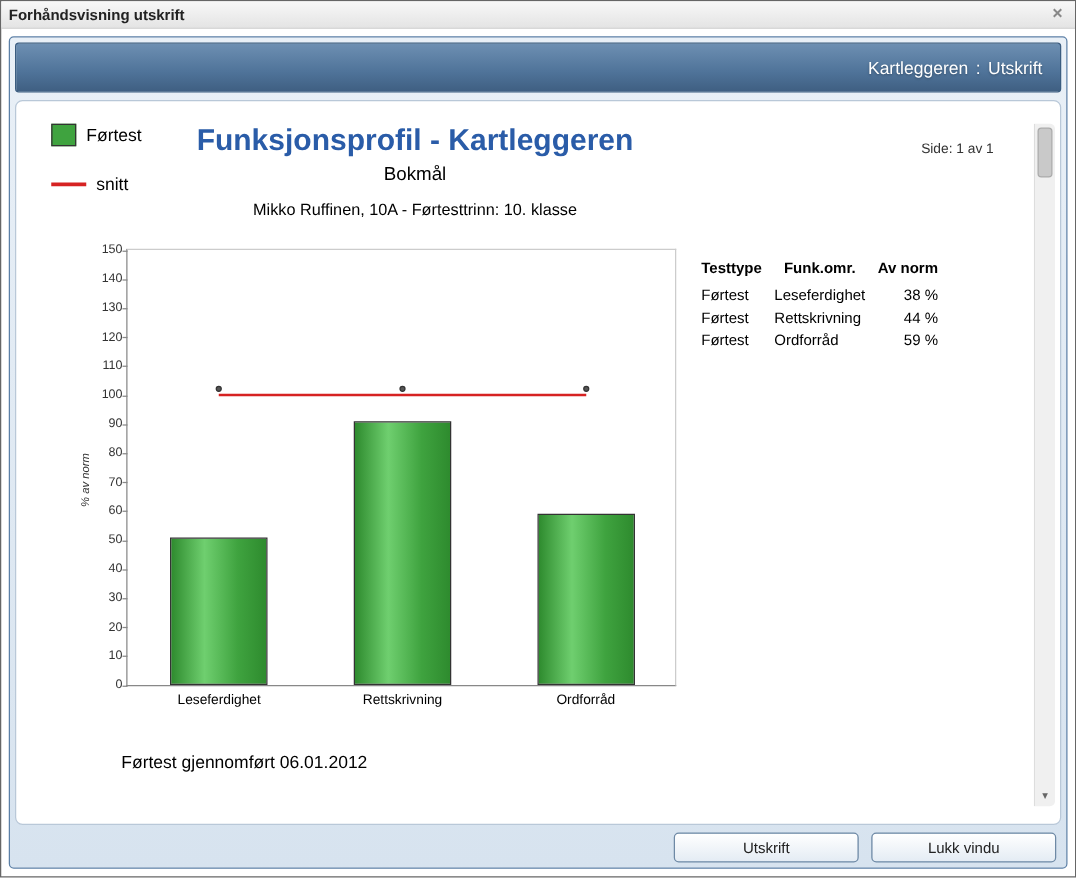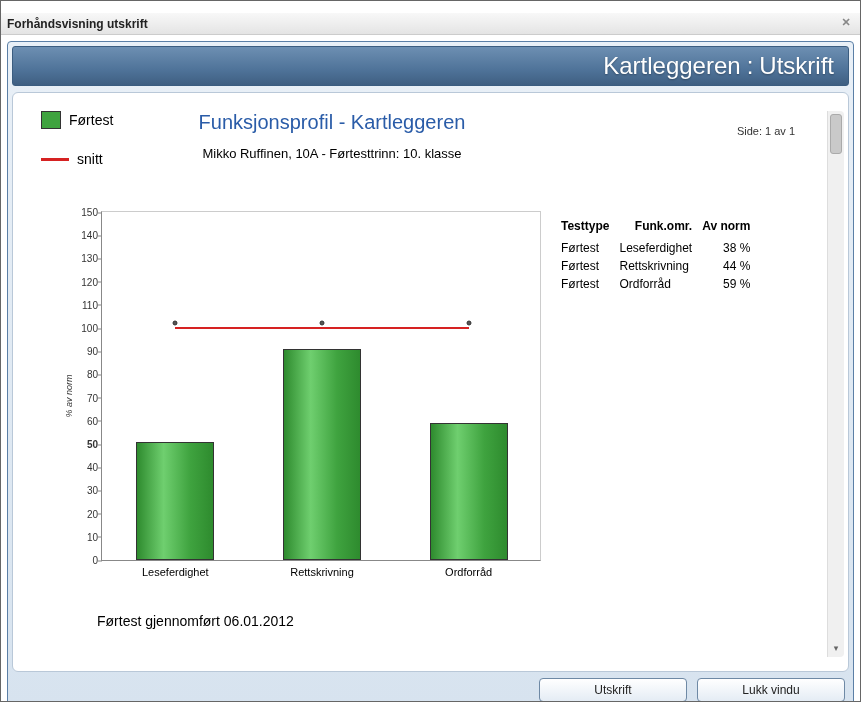--- a/index.html
+++ b/index.html
@@ -16,21 +16,20 @@
     height: 22px;
     background: linear-gradient(to bottom, #f8f8f8, #e4e4e4);
     border-bottom: 1px solid #ccc;
     display: flex;
     align-items: center;
     padding: 0 6px;
     font-size: 12px;
     font-weight: bold;
     color: #222;
     position: relative;
-    margin-top: 12px;
   }
   .titlebar .close {
     position: absolute;
     right: 6px;
     top: 3px;
     width: 16px; height: 16px;
     font-size: 11px;
     color: #888;
     text-align: center;
     cursor: pointer;
@@ -48,21 +47,21 @@
   .banner {
     height: 40px;
     background: linear-gradient(to bottom, #6d8fb2 0%, #4f7399 60%, #3f5f82 100%);
     border: 1px solid #3b5d80;
     border-radius: 3px;
     color: #fff;
     display: flex;
     align-items: center;
     justify-content: flex-end;
     padding: 0 14px;
-    font-size: 24px;
+    font-size: 14px;
     font-weight: 300;
     text-shadow: 0 1px 2px rgba(0,0,0,.3);
   }
   .banner .sep { margin: 0 6px; }
   .content-wrap {
     flex: 1;
     margin-top: 6px;
     background: #fff;
     border: 1px solid #b9c8d8;
     border-radius: 6px;
@@ -131,22 +130,22 @@
     background: #d62222;
     margin-right: 8px;
   }
   .titles {
     text-align: center;
     margin-left: 60px;
     margin-right: 260px;
   }
   .chart-title {
     color: #2a5ca8;
-    font-size: 20px;
-    font-weight: 400;
+    font-size: 24px;
+    font-weight: 700;
   }
   .chart-sub {
     font-size: 15px;
     margin-top: 4px;
   }
   .chart-meta {
     font-size: 13px;
     margin-top: 12px;
   }
   .chart-area {
@@ -220,21 +219,21 @@
     transform: translate(-50%, -50%);
   }
   .data-table {
     position: absolute;
     left: 520px;
     top: 106px;
     font-size: 12px;
   }
   .data-table table { border-collapse: collapse; }
   .data-table th {
-    text-align: right;
+    text-align: center;
     font-weight: bold;
     padding: 2px 10px 6px 0;
     font-size: 12px;
   }
   .data-table th:last-child, .data-table td:last-child {
     text-align: right;
     padding-right: 0;
   }
   .data-table td {
     padding: 2px 10px 2px 0;
@@ -290,32 +289,33 @@
           <span>Førtest</span>
         </div>
         <div class="legend-row">
           <div class="legend-line"></div>
           <span>snitt</span>
         </div>
       </div>
 
       <div class="titles">
         <div class="chart-title">Funksjonsprofil - Kartleggeren</div>
+        <div class="chart-sub">Bokmål</div>
         <div class="chart-meta">Mikko Ruffinen, 10A - Førtesttrinn: 10. klasse</div>
       </div>
 
       <div class="chart-area">
         <div class="y-axis-label">% av norm</div>
         <div class="plot" id="plot">
             <div class="ytick" style="bottom: 0%;">0</div>
             <div class="ytick" style="bottom: 6.66667%;">10</div>
             <div class="ytick" style="bottom: 13.3333%;">20</div>
             <div class="ytick" style="bottom: 20%;">30</div>
             <div class="ytick" style="bottom: 26.6667%;">40</div>
-            <div class="ytick" style="bottom: 33.3333%; font-weight: bold;">50</div>
+            <div class="ytick" style="bottom: 33.3333%;">50</div>
             <div class="ytick" style="bottom: 40%;">60</div>
             <div class="ytick" style="bottom: 46.6667%;">70</div>
             <div class="ytick" style="bottom: 53.3333%;">80</div>
             <div class="ytick" style="bottom: 60%;">90</div>
             <div class="ytick" style="bottom: 66.6667%;">100</div>
             <div class="ytick" style="bottom: 73.3333%;">110</div>
             <div class="ytick" style="bottom: 80%;">120</div>
             <div class="ytick" style="bottom: 86.6667%;">130</div>
             <div class="ytick" style="bottom: 93.3333%;">140</div>
             <div class="ytick" style="bottom: 100%; text-align: right;">150</div>

